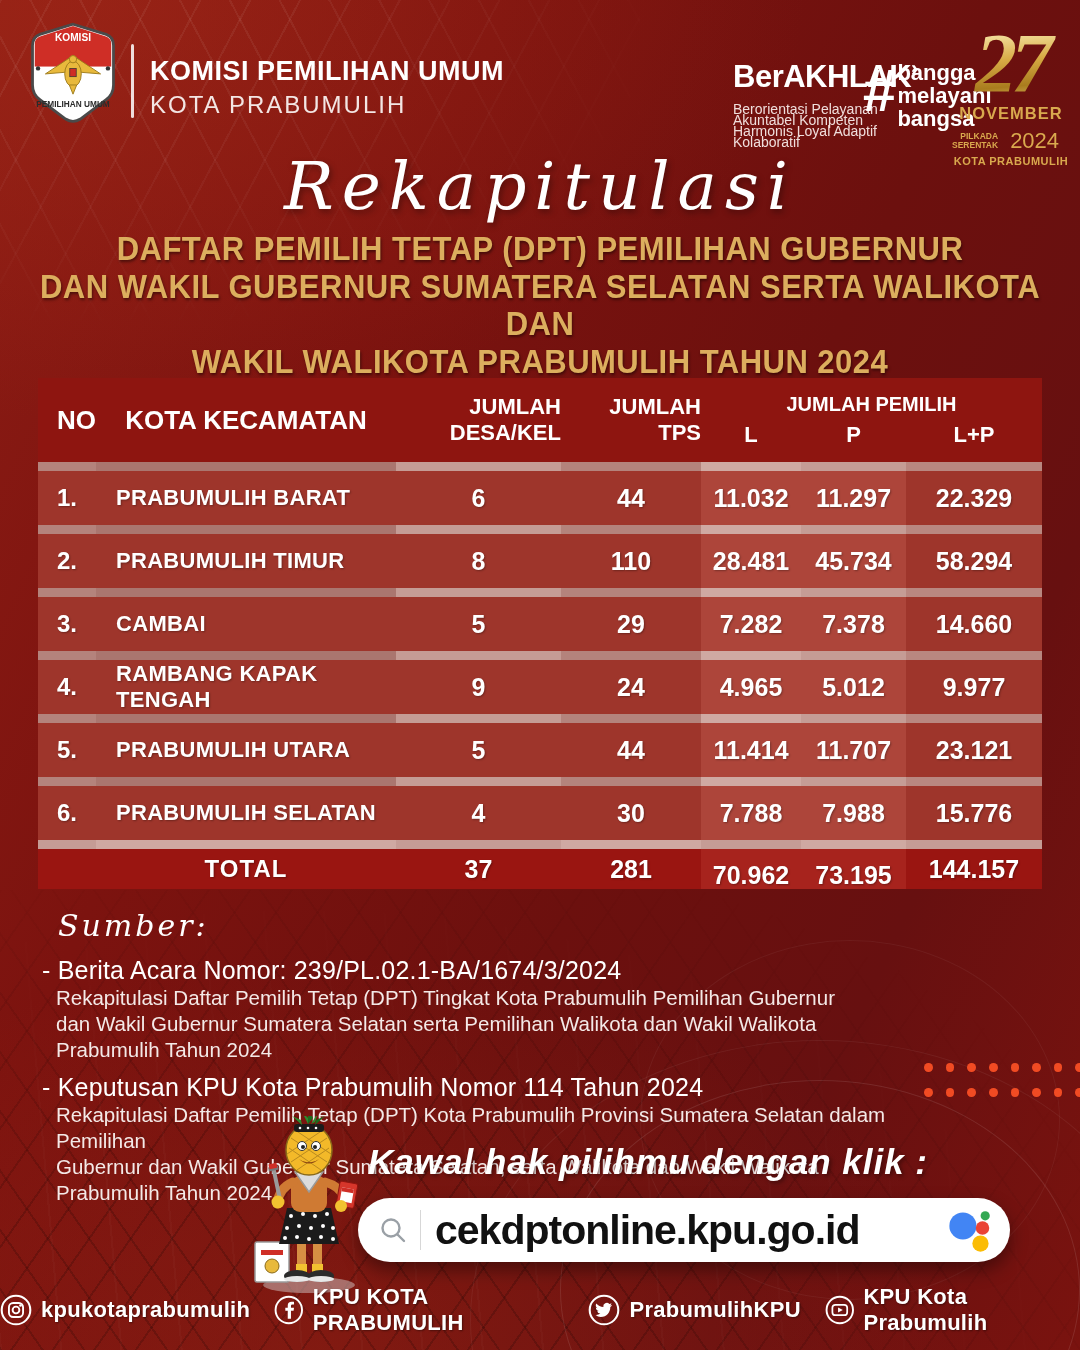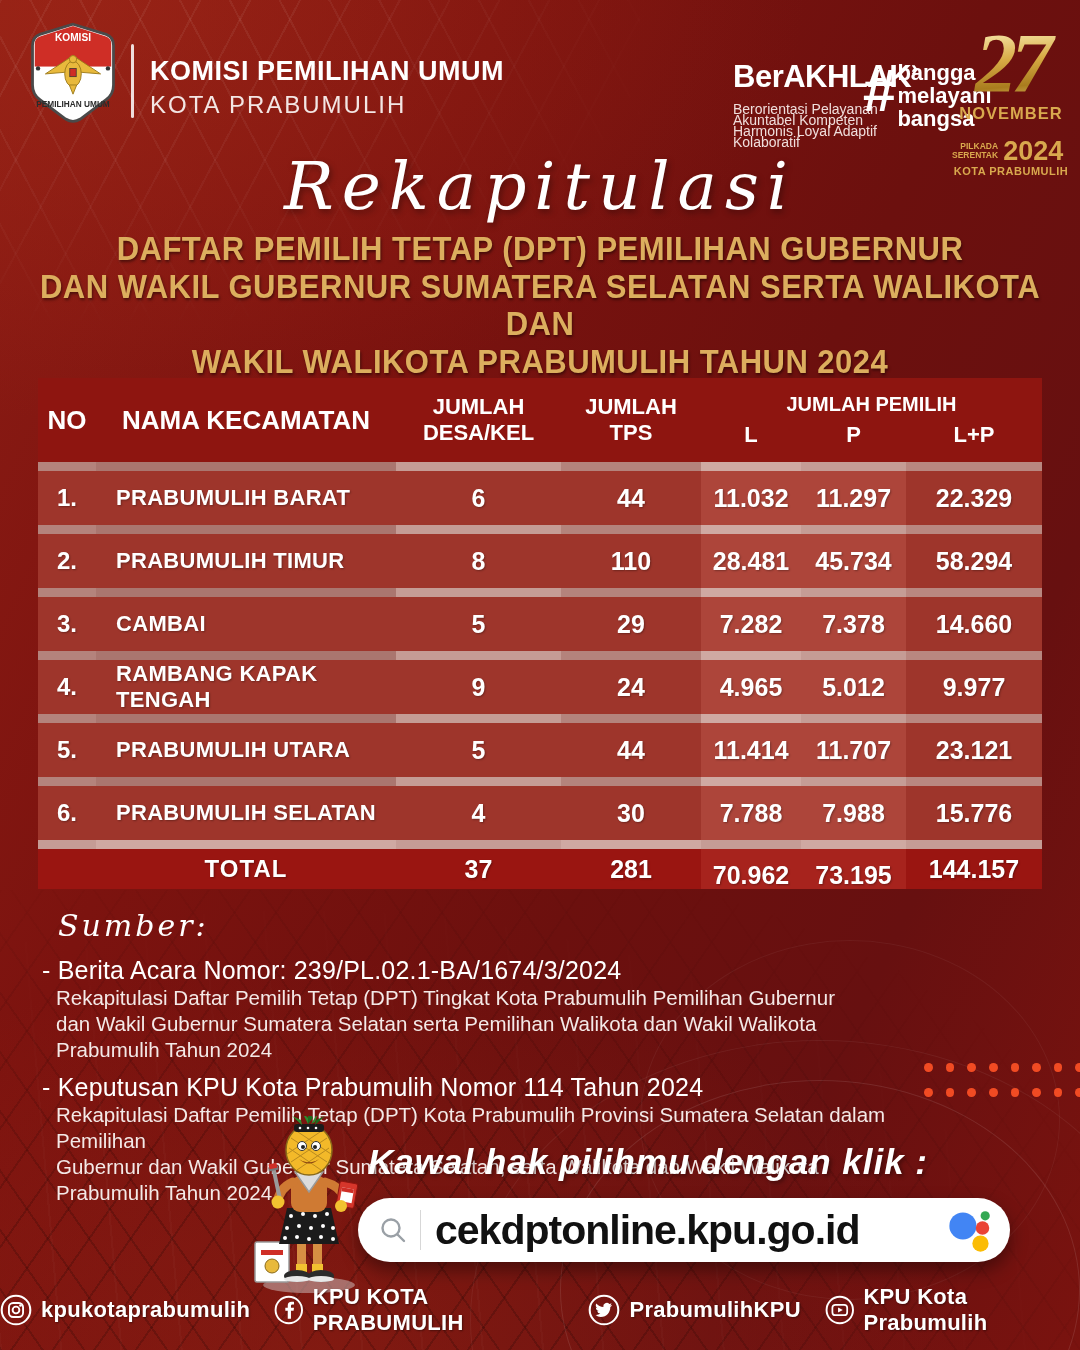--- a/index.html
+++ b/index.html
@@ -56,44 +56,44 @@
   .bangga .words{ font-size:22px; font-weight:bold; line-height:23px; margin-left:2px; margin-top:3px; }
 
   .event{ position:absolute; left:952px; top:24px; width:118px; text-align:center; }
   .event .day{
     font-family:"Liberation Serif", serif; font-style:italic; font-weight:bold;
     font-size:84px; line-height:80px; letter-spacing:-6px;
     background:linear-gradient(175deg,#f8e9ae 10%,#d8ab45 45%,#a97c1e 75%,#e9cc79 100%);
     -webkit-background-clip:text; background-clip:text; color:transparent;
   }
   .event .month{ font-size:16.5px; font-weight:bold; letter-spacing:1px; color:#d9a94e; margin-top:0px; }
-  .event .mid{ display:flex; justify-content:flex-start; align-items:center; gap:5px; margin-top:15px; }
+  .event .mid{ display:flex; justify-content:flex-start; align-items:center; gap:12px; margin-top:5px; }
   .event .pilkada{ font-size:8.5px; font-weight:bold; color:#d9a94e; text-align:right; line-height:9px; }
-  .event .year{ font-size:27px; font-weight:bold; color:#d9a94e; line-height:26px; }
+  .event .year{ font-size:22px; font-weight:normal; color:#d9a94e; line-height:26px; }
   .event .city{ font-size:11px; font-weight:bold; color:#d9a94e; letter-spacing:.5px; margin-top:1px; }
 
   
   .title-script{
     position:absolute; left:0; top:148px; width:1080px; text-align:center;
     font-family:"DejaVu Serif", serif; font-style:italic; font-size:66px; line-height:78px;
     letter-spacing:8px; color:#fff; text-shadow:2px 3px 6px rgba(0,0,0,.35);
   }
   .title-gold{
     position:absolute; left:0; top:230px; width:1080px; text-align:center;
     font-weight:bold; font-size:33px; line-height:37.5px; letter-spacing:.5px;
     color:#dcae5e; transform:scaleX(.94); transform-origin:center;
     text-shadow:1px 2px 3px rgba(0,0,0,.45);
   }
 
   
   .dpt-table{ position:absolute; left:38px; top:378px; width:1004px; }
   .c-no{width:58px;}  .c-name{width:300px;} .c-desa{width:165px;} .c-tps{width:140px;}
   .c-l{width:100px;}  .c-p{width:105px;}    .c-lp{width:136px;}
   .t-head{ display:flex; background:#8e1510; height:84px; align-items:center; }
-  .t-head .th{ font-weight:bold; color:#fff; text-align:center; }
+  .t-head .th{ font-weight:bold; color:#fff; text-align:right; }
   .t-head .th.two{ font-size:22px; line-height:26px; }
   .t-head .th.one{ font-size:26px; }
   .t-head .c-name{ text-align:center; }
   .th-group{ width:341px; }
   .th-group .g-top{ font-size:20px; font-weight:bold; text-align:center; }
   .th-group .g-sub{ display:flex; margin-top:6px; }
   .th-group .g-sub span{ font-size:22px; font-weight:bold; text-align:center; }
 
   .t-sep{ display:flex; height:9px; }
   .t-sep .s1{ background:#b4837c; } .t-sep .s2{ background:#aa766f; }
@@ -223,21 +223,21 @@
   <div class="title-gold">
     <div>DAFTAR PEMILIH TETAP (DPT) PEMILIHAN GUBERNUR</div>
     <div>DAN WAKIL GUBERNUR SUMATERA SELATAN SERTA WALIKOTA DAN</div>
     <div>WAKIL WALIKOTA PRABUMULIH TAHUN 2024</div>
     <div>TINGKAT KOTA PRABUMULIH</div>
   </div>
 
   <div class="dpt-table">
     <div class="t-head">
       <div class="th one c-no">NO</div>
-      <div class="th one c-name">NAMA KECAMATAN</div>
+      <div class="th one c-name">KOTA KECAMATAN</div>
       <div class="th two c-desa">
         <div>JUMLAH</div>
         <div>DESA/KEL</div>
       </div>
       <div class="th two c-tps">
         <div>JUMLAH</div>
         <div>TPS</div>
       </div>
       <div class="th-group">
         <div class="g-top">JUMLAH PEMILIH</div>

